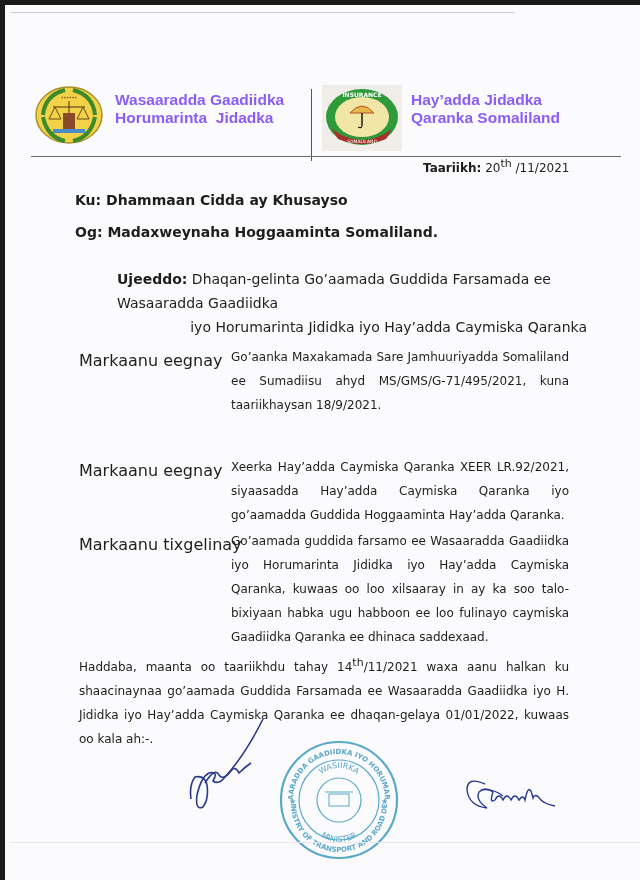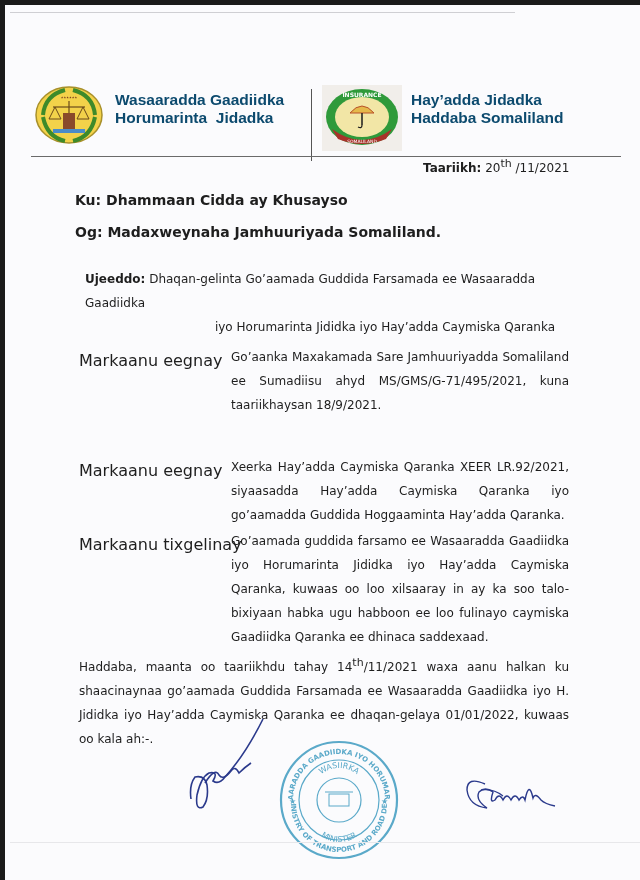--- a/index.html
+++ b/index.html
@@ -12,28 +12,28 @@
   }
   .page {
     position: absolute; left: 5px; top: 5px; width: 635px; height: 875px;
     background: #fbfbfd;
   }
   .abs { position: absolute; }
   .hdr-line { position: absolute; background: #6a6a6a; height: 1px; }
   .vline { position: absolute; left: 306px; top: 84px; width: 1px; height: 72px; background: #555; }
   .org-name {
     font-family: "Liberation Sans", sans-serif; font-weight: bold;
-    color: #0c4a6e; font-size: 15.5px; line-height: 18px;
+    color: #8b5cf6; font-size: 15.5px; line-height: 18px;
   }
   .logo { position: absolute; }
   .date { position: absolute; left: 418px; top: 156px; font-size: 12px; }
   .date b { font-weight: bold; margin-top: 44px; }
   sup { font-size: 11px; vertical-align: super; line-height: 0; }
   .bold-line { position: absolute; font-weight: bold; font-size: 14px; }
-  .subject { position: absolute; left: 80px; top: 262px; width: 470px; font-size: 12px; line-height: 24px; }
+  .subject { position: absolute; left: 112px; top: 262px; width: 470px; font-size: 14px; line-height: 24px; }
   .subject .l2 { text-align: right; }
   .subject b { font-weight: bold; }
   .row-label { position: absolute; left: 74px; font-size: 16px; }
   .row-text { position: absolute; left: 226px; width: 338px; font-size: 12px; line-height: 24px; text-align: justify; text-align-last: left; }
   .closing { position: absolute; left: 74px; top: 650px; width: 490px; font-size: 12px; line-height: 24px; text-align: justify; }
   .faint-line { position: absolute; left: 5px; width: 630px; height: 1px; background: #e7e7ea; }
 </style>
 </head>
 <body>
 
@@ -74,32 +74,32 @@
       <path d="M28 28 Q40 14 52 28 Z" fill="#e5b94a" stroke="#b8502a" stroke-width="1"></path>
       <line x1="40" y1="28" x2="40" y2="40" stroke="#1a1a1a" stroke-width="1.5"></line>
       <path d="M40 40 Q40 44 36 42" stroke="#1a1a1a" stroke-width="1.2" fill="none"></path>
       <text x="40" y="12" font-size="6" text-anchor="middle" fill="#ffffff" font-weight="bold">INSURANCE</text>
       <text x="40" y="58" font-size="4.5" text-anchor="middle" fill="#ffffff">SOMALILAND</text>
     </svg>
   </div>
 
   <div class="abs org-name" style="left:406px; top:86px;">
     <div>Hay’adda Jidadka</div>
-    <div>Haddaba Somaliland</div>
+    <div>Qaranka Somaliland</div>
   </div>
 
   <div class="hdr-line" style="left:26px; top:151px; width:590px;"></div>
 
   <div class="date">
     <b>Taariikh:</b>
     <span>20</span><sup>th</sup><span style="white-space:pre;"> /11/2021</span>
   </div>
 
   <div class="bold-line" style="left:70px; top:187px;">Ku: Dhammaan Cidda ay Khusayso</div>
-  <div class="bold-line" style="left:70px; top:219px;">Og: Madaxweynaha Jamhuuriyada Somaliland.</div>
+  <div class="bold-line" style="left:70px; top:219px;">Og: Madaxweynaha Hoggaaminta Somaliland.</div>
 
   <div class="subject">
     <div><b>Ujeeddo:</b><span> Dhaqan-gelinta Go’aamada Guddida Farsamada ee Wasaaradda Gaadiidka</span></div>
     <div class="l2">iyo Horumarinta Jididka iyo Hay’adda Caymiska Qaranka</div>
   </div>
 
   <div class="row-label" style="top:346px;">Markaanu eegnay</div>
   <div class="row-text" style="top:340px;">Go’aanka Maxakamada Sare Jamhuuriyadda Somaliland ee Sumadiisu ahyd MS/GMS/G-71/495/2021, kuna taariikhaysan 18/9/2021.</div>
 
   <div class="row-label" style="top:456px;">Markaanu eegnay</div>

